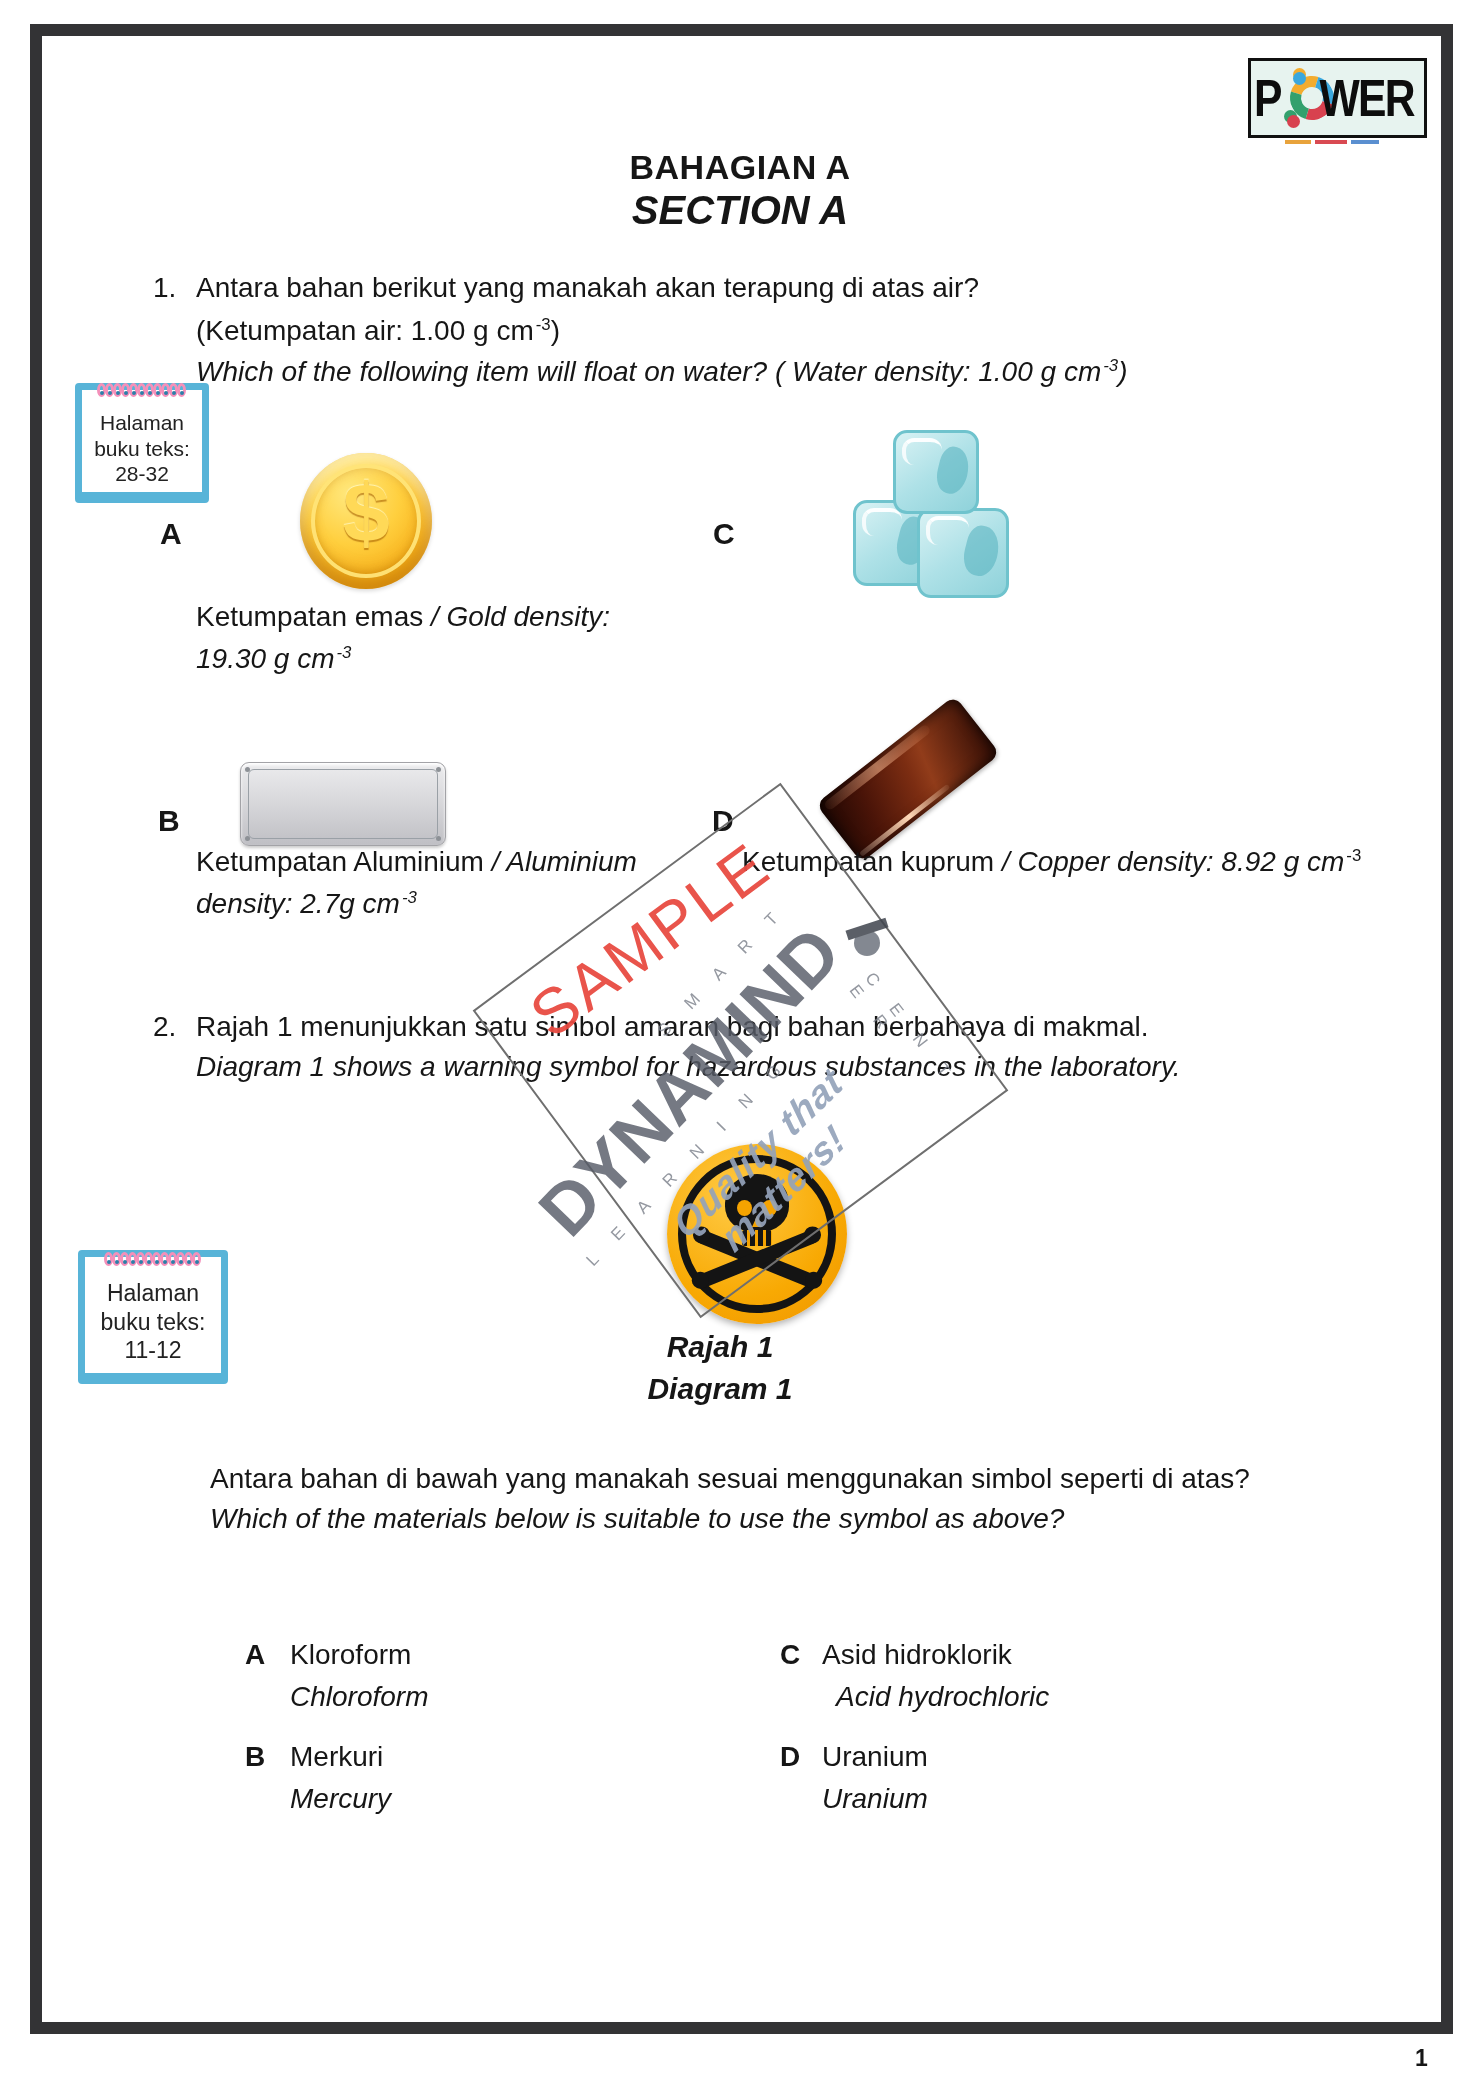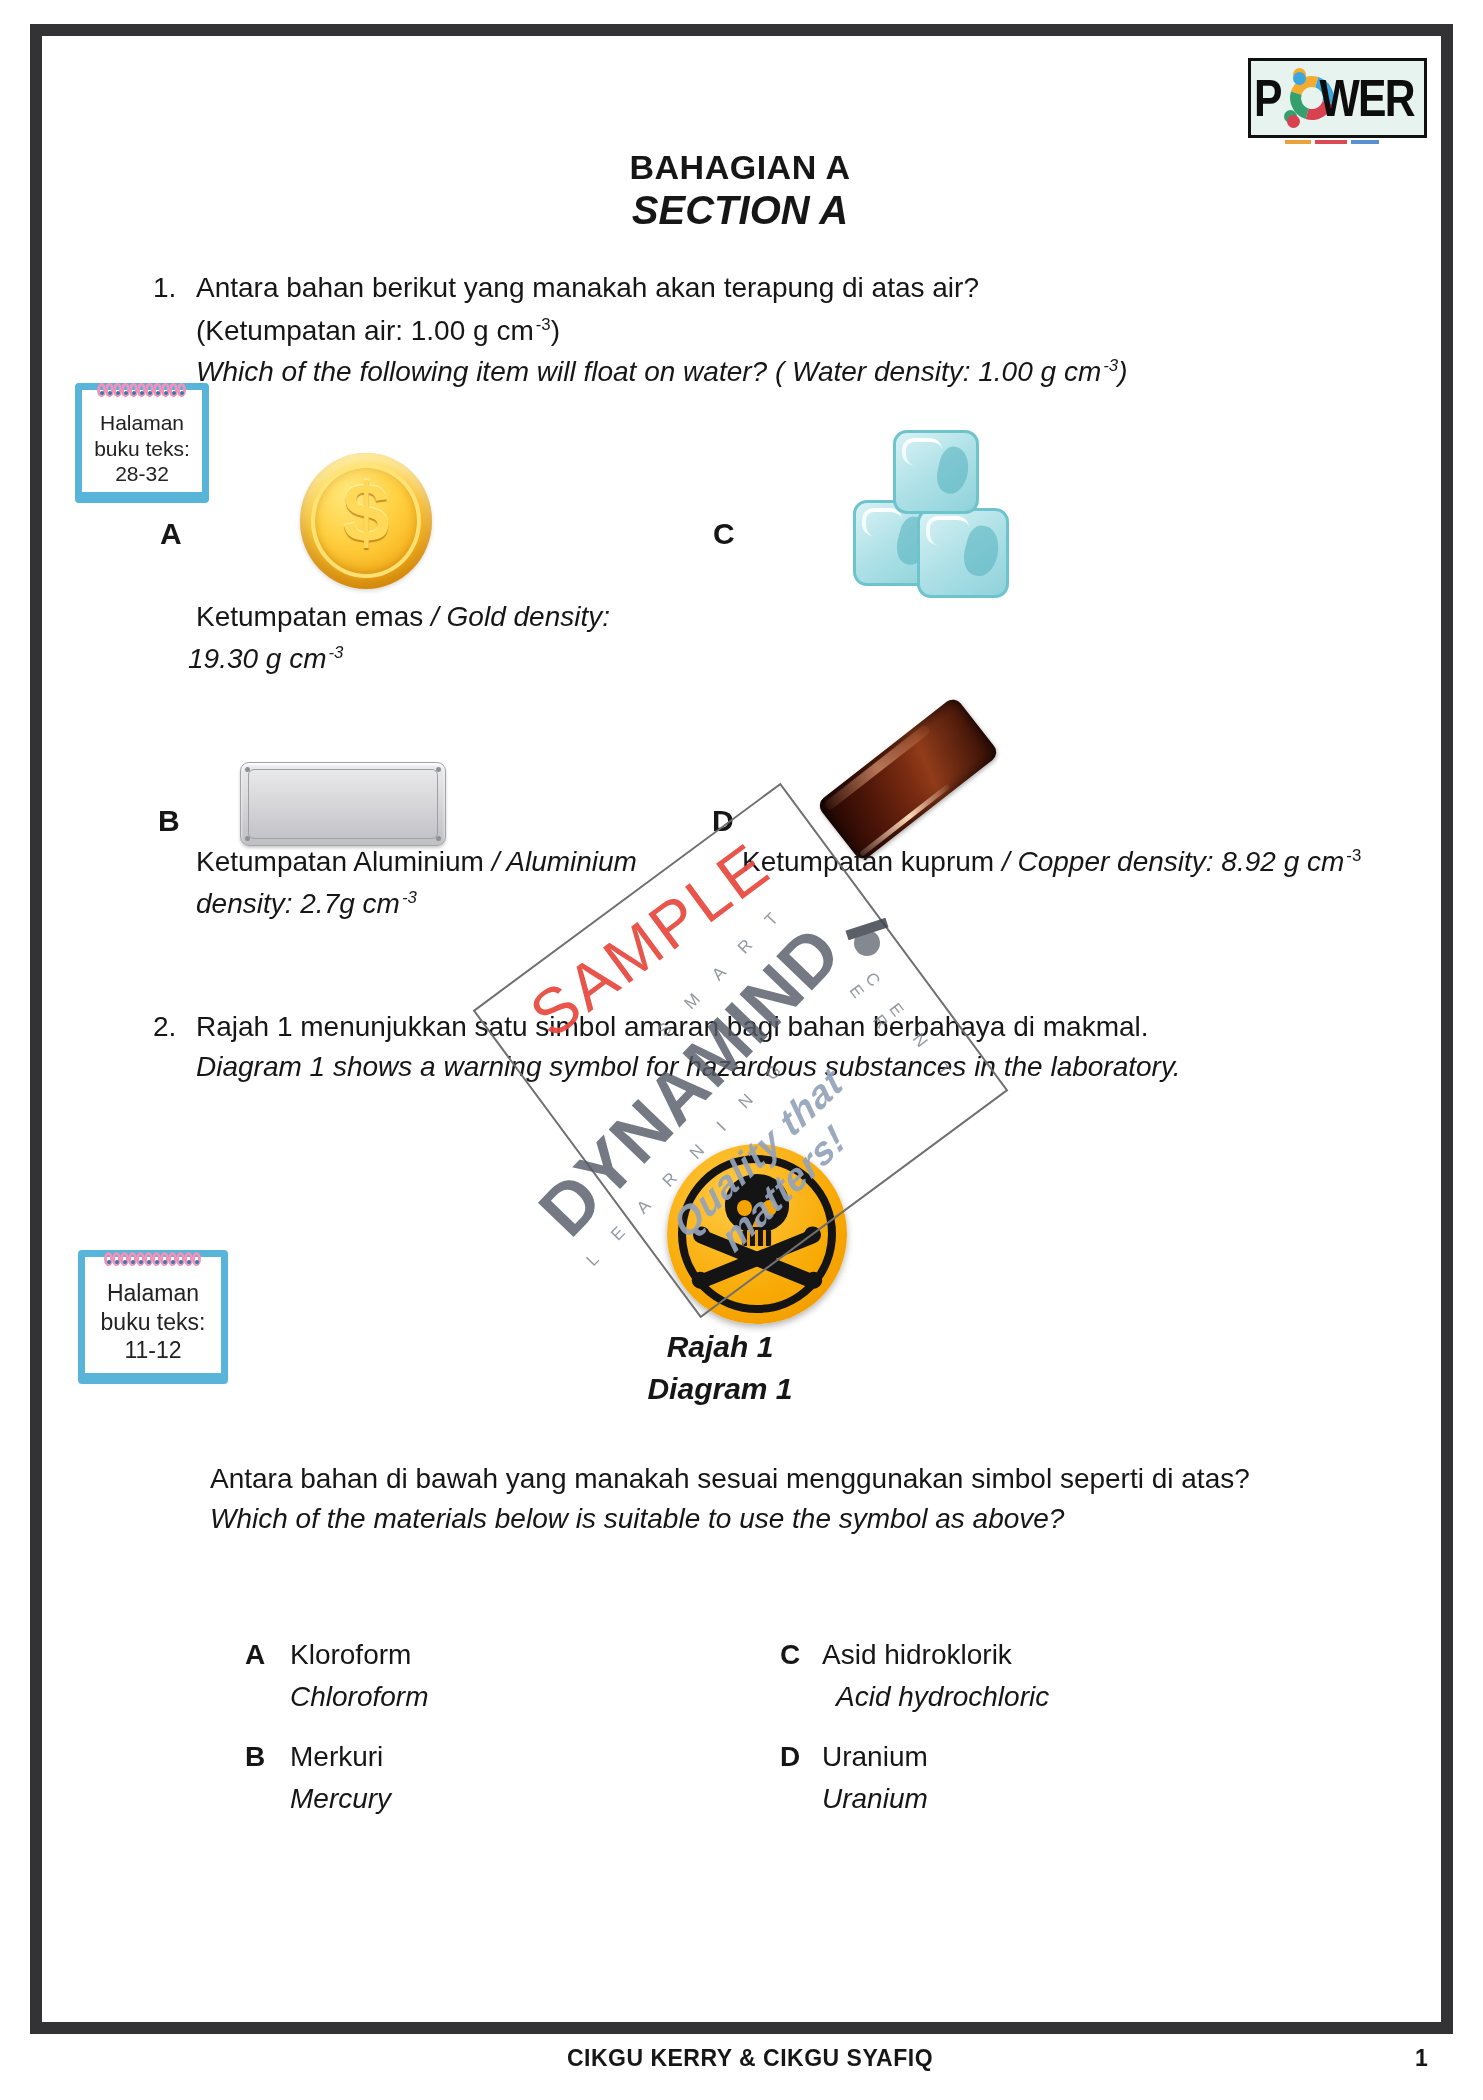--- a/index.html
+++ b/index.html
@@ -179,21 +179,21 @@
   </div>
 
   <div class="abs optletter" style="left:160px;top:517px;">A</div>
   <div class="abs coin">
     <span class="ring"></span>
     <span class="dollar">$</span>
   </div>
   <div class="abs q" style="left:196px;top:600px;">
     <span>Ketumpatan emas</span> <span class="it">/ Gold density:</span>
   </div>
-  <div class="abs q it" style="left:188px;top:642px;">
+  <div class="abs q it" style="left:196px;top:642px;">
     <span>19.30 g cm</span><span class="sup">-3</span>
   </div>
 
   <div class="abs optletter" style="left:713px;top:517px;">C</div>
   <div class="abs ice">
     <span class="cube c-left"></span>
       <span class="cube c-right"></span>
       <span class="cube c-top"></span>
   </div>
 
@@ -268,16 +268,15 @@
   <div class="abs wm wm-sample">SAMPLE</div>
   <div class="abs wm wm-dyna">
     <div class="smart">S M A R T</div>
     <div class="brand">DYNAMIND</div>
     <div class="learning">L E A R N I N G</div>
   </div>
   <div class="abs wm wm-center">C E N T E R</div>
   <div class="abs wm wm-grad"></div>
   <div class="abs wm wm-tag">Quality that matters!</div>
 
-  <div class="abs footer-credit">CIKGU KERRY &amp; CIKGU SYAFIQ</div>
   <div class="abs footer-page">1</div>
 
 </div>
 
 </body></html>

